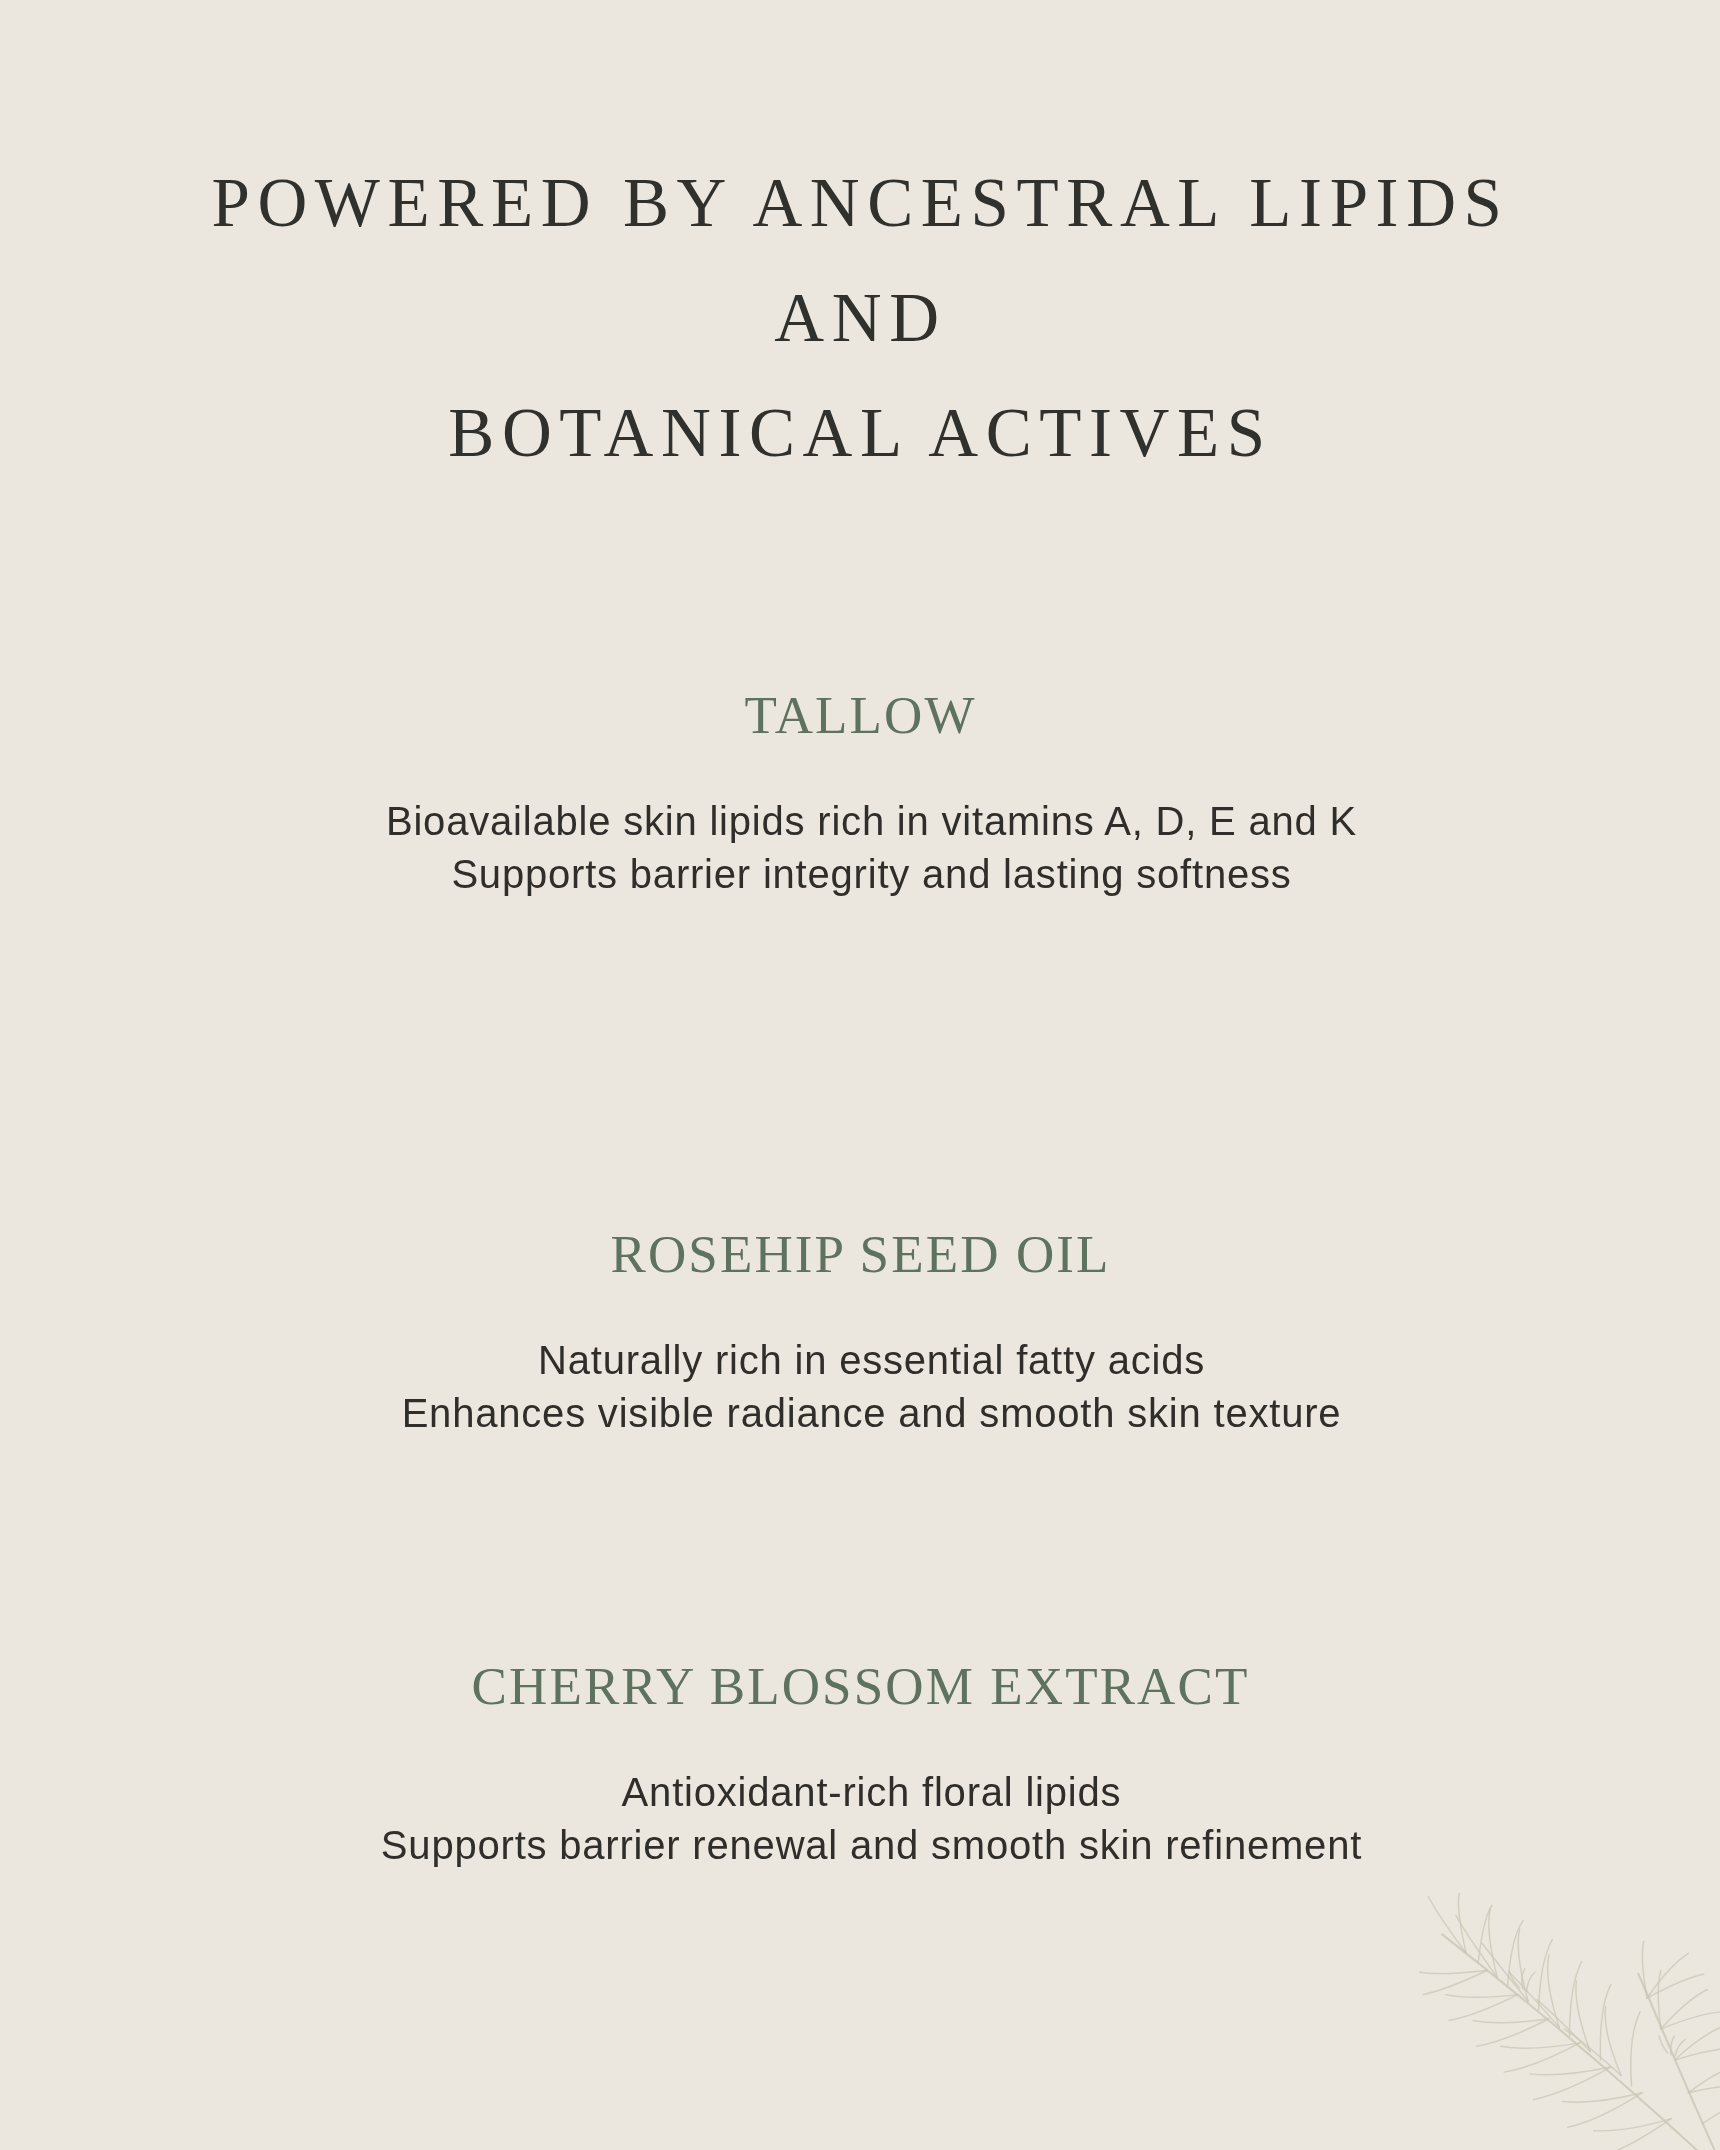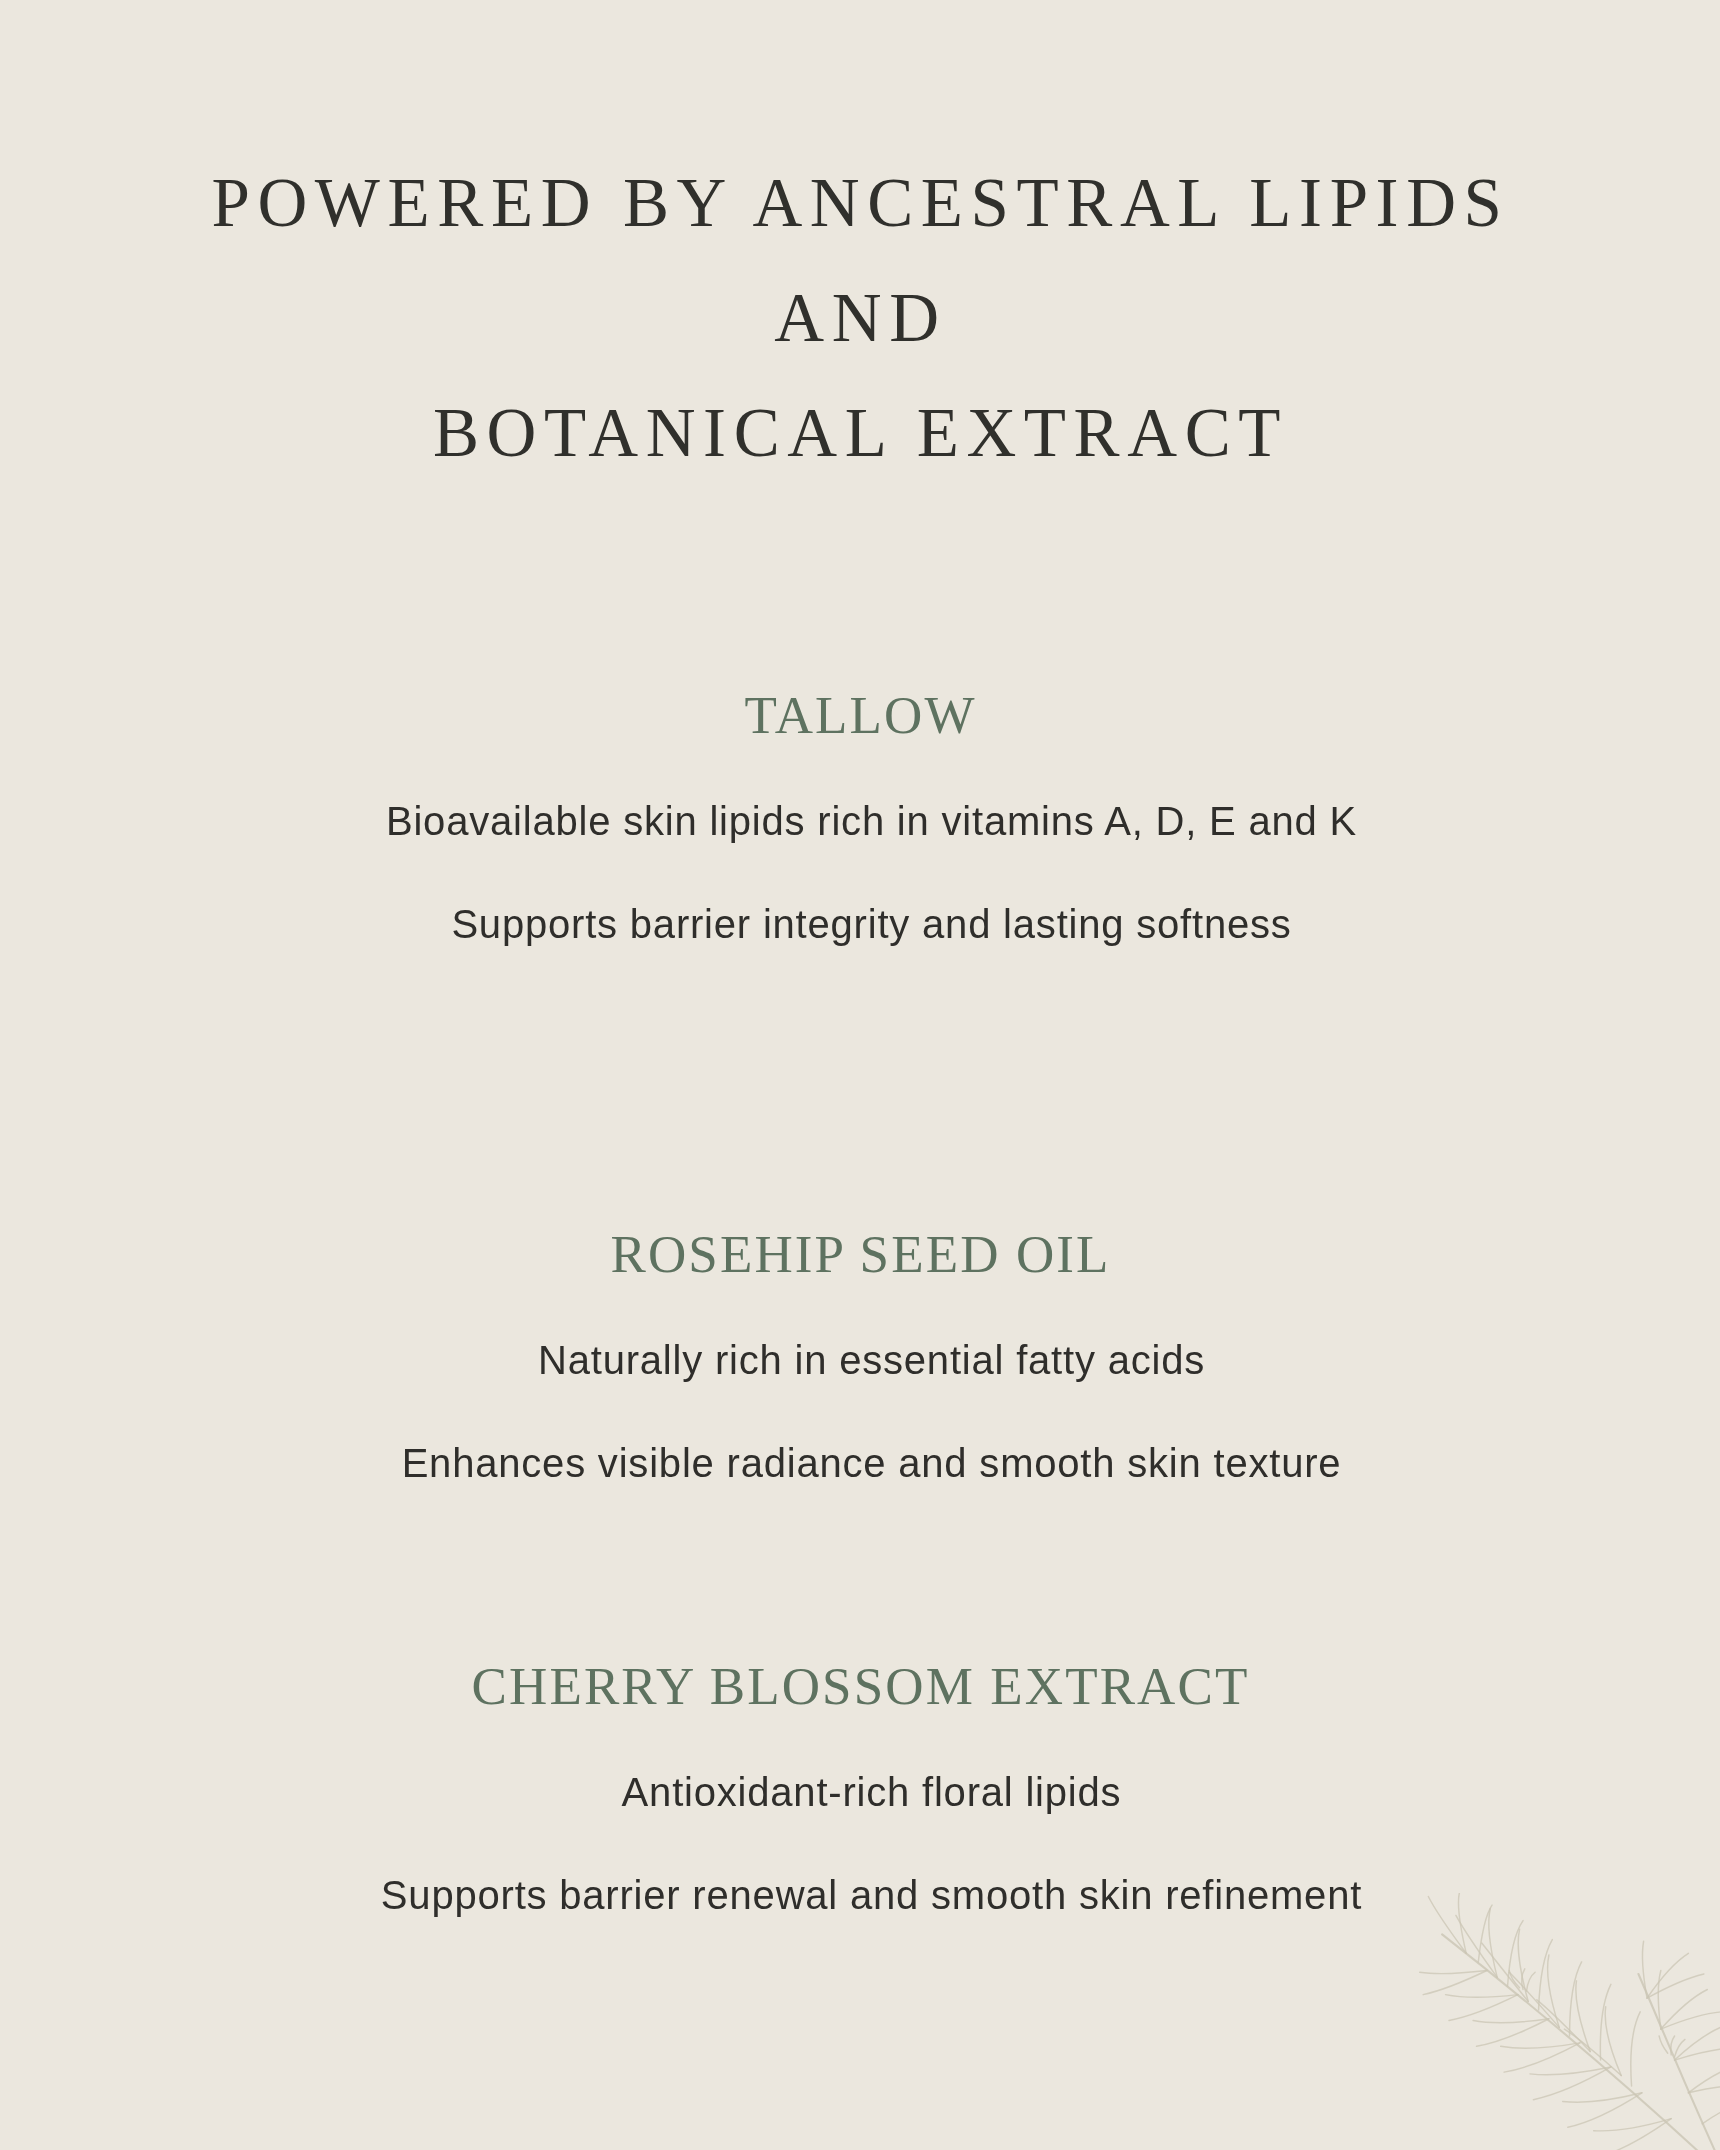--- a/index.html
+++ b/index.html
@@ -48,21 +48,21 @@
     margin: 0;
     font-size: 40px;
     line-height: 53px;
     font-weight: 300;
     letter-spacing: 0.02em;
     color: #2f2e2b;
     white-space: nowrap;
     padding-left: 22px;
   }
   .ingredient p.benefit-1 { margin-top: 41px; }
-  .ingredient p.benefit-2 { margin-top: 50px; }
+  .ingredient p.benefit-2 { }
 
   #sec-tallow  { top: 677px; }
   #sec-rosehip { top: 1216px; }
   #sec-cherry  { top: 1648px; }
 
   
   .sprig {
     position: absolute;
     right: -6.9px;
     bottom: -8.6px;
@@ -79,21 +79,21 @@
   .sprig path.stem { stroke-width: 2.4; stroke-opacity: 0.8; }
 </style>
 </head>
 <body>
 
 <main>
 
   <header class="main-title">
     <div class="title-line">POWERED BY ANCESTRAL LIPIDS</div>
     <div class="title-line">AND</div>
-    <div class="title-line">BOTANICAL EXTRACT</div>
+    <div class="title-line">BOTANICAL ACTIVES</div>
   </header>
 
   <section class="ingredient" id="sec-tallow">
     <h2>TALLOW</h2>
     <p class="benefit-1">Bioavailable skin lipids rich in vitamins A, D, E and K</p>
     <p class="benefit-2">Supports barrier integrity and lasting softness</p>
   </section>
 
   <section class="ingredient" id="sec-rosehip">
     <h2>ROSEHIP SEED OIL</h2>

